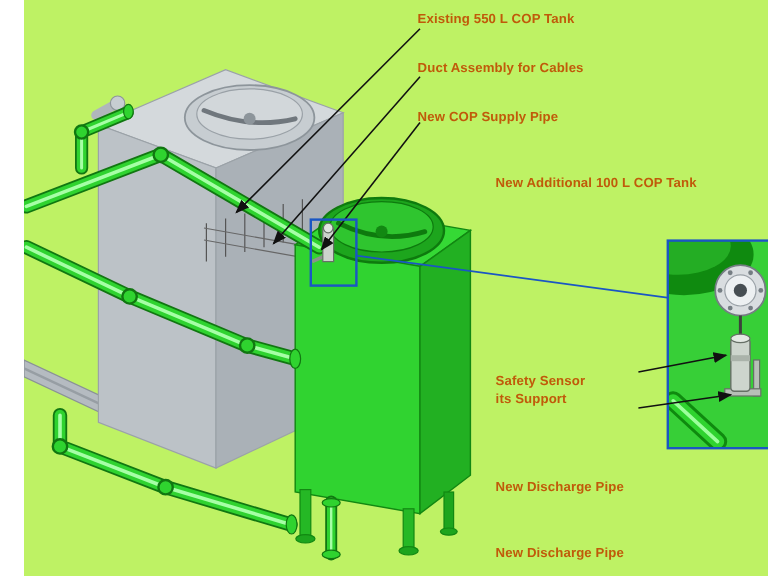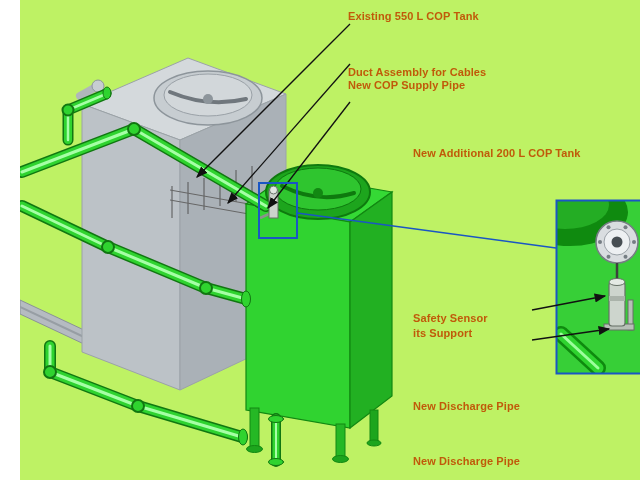--- a/index.html
+++ b/index.html
@@ -6,22 +6,22 @@
   .canvas{
     position:relative;width:640px;height:480px;background:#bef264;
     overflow:hidden;font-family:"Liberation Sans",sans-serif;margin-left:20px;
   }
   .canvas svg{position:absolute;left:0;top:0;}
   .lbl{
     position:absolute;color:#C05A0A;font-weight:bold;font-size:11px;
     line-height:15px;white-space:nowrap;letter-spacing:0.1px;
   }
   #lbl-existing{left:328px;top:9px;}
-  #lbl-duct{left:328px;top:65px;}
-  #lbl-supply{left:328px;top:78px;}
+  #lbl-duct{left:328px;top:50px;}
+  #lbl-supply{left:328px;top:91px;}
   #lbl-additional{left:393px;top:146px;}
   #lbl-sensor{left:393px;top:311px;}
   #lbl-overflow{left:393px;top:399px;}
   #lbl-discharge{left:393px;top:454px;}
 </style>
 </head>
 <body>
 
 <div class="canvas">
 
@@ -179,20 +179,20 @@
 
     <g stroke="#111" stroke-width="1.3">
       <line x1="512" y1="310" x2="585" y2="296" marker-end="url(#ah)"></line>
       <line x1="512" y1="340" x2="589" y2="329" marker-end="url(#ah)"></line>
     </g>
   </svg>
 
   <div class="lbl" id="lbl-existing">Existing 550 L COP Tank</div>
   <div class="lbl" id="lbl-duct">Duct Assembly for Cables</div>
   <div class="lbl" id="lbl-supply">New COP Supply Pipe</div>
-  <div class="lbl" id="lbl-additional">New Additional 200 L COP Tank</div>
+  <div class="lbl" id="lbl-additional">New Additional 100 L COP Tank</div>
   <div class="lbl" id="lbl-sensor">
     <div>Safety Sensor</div>
     <div>its Support</div>
   </div>
   <div class="lbl" id="lbl-overflow">New Discharge Pipe</div>
   <div class="lbl" id="lbl-discharge">New Discharge Pipe</div>
 </div>
 
 </body></html>

